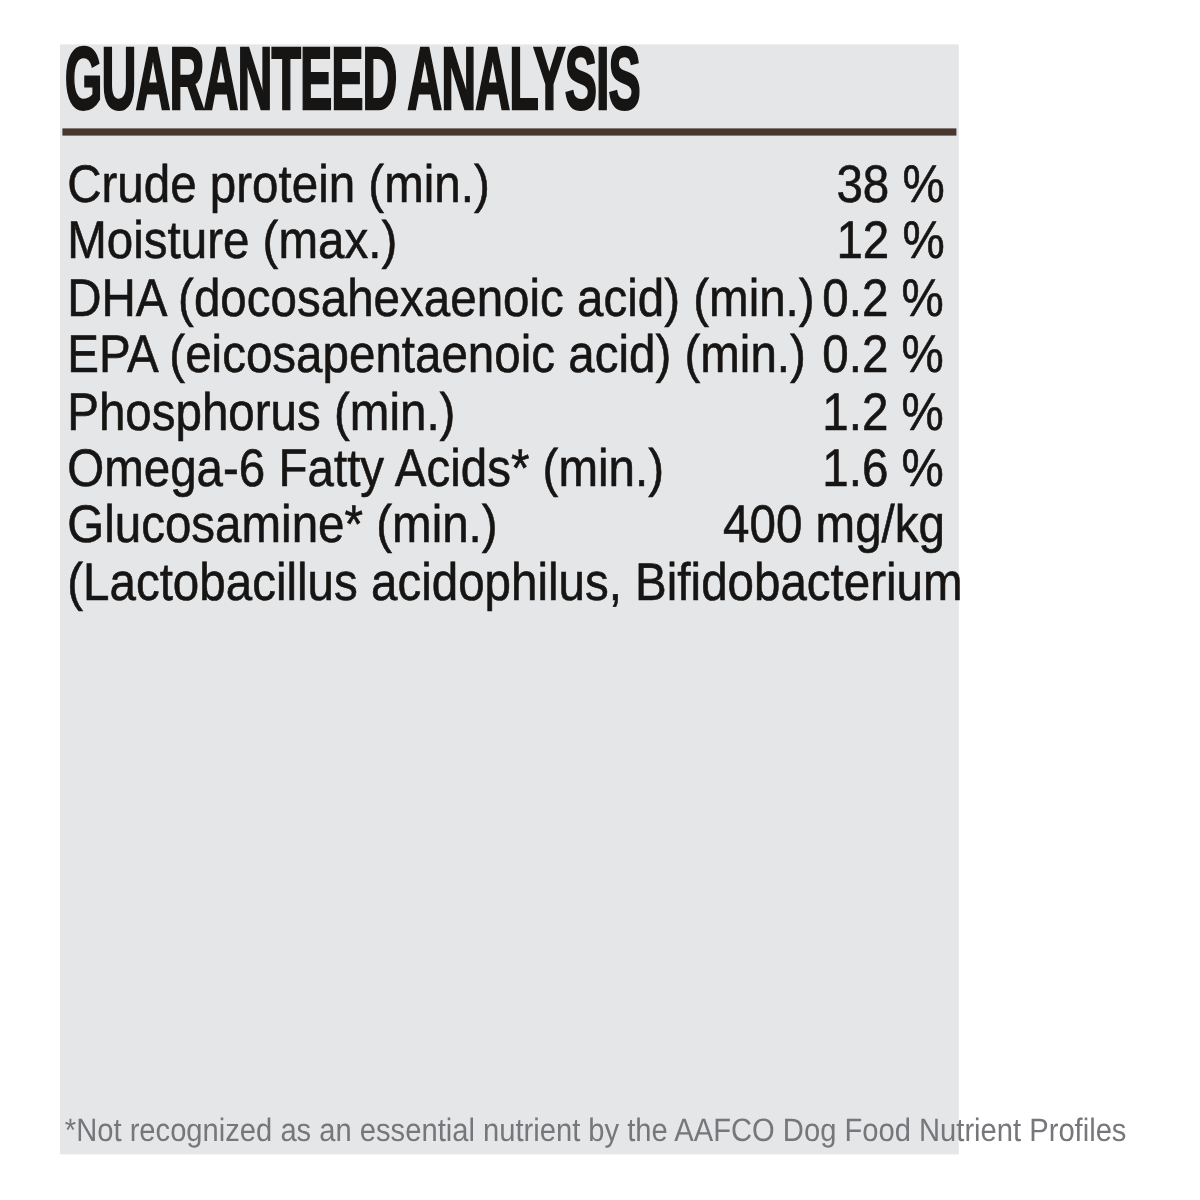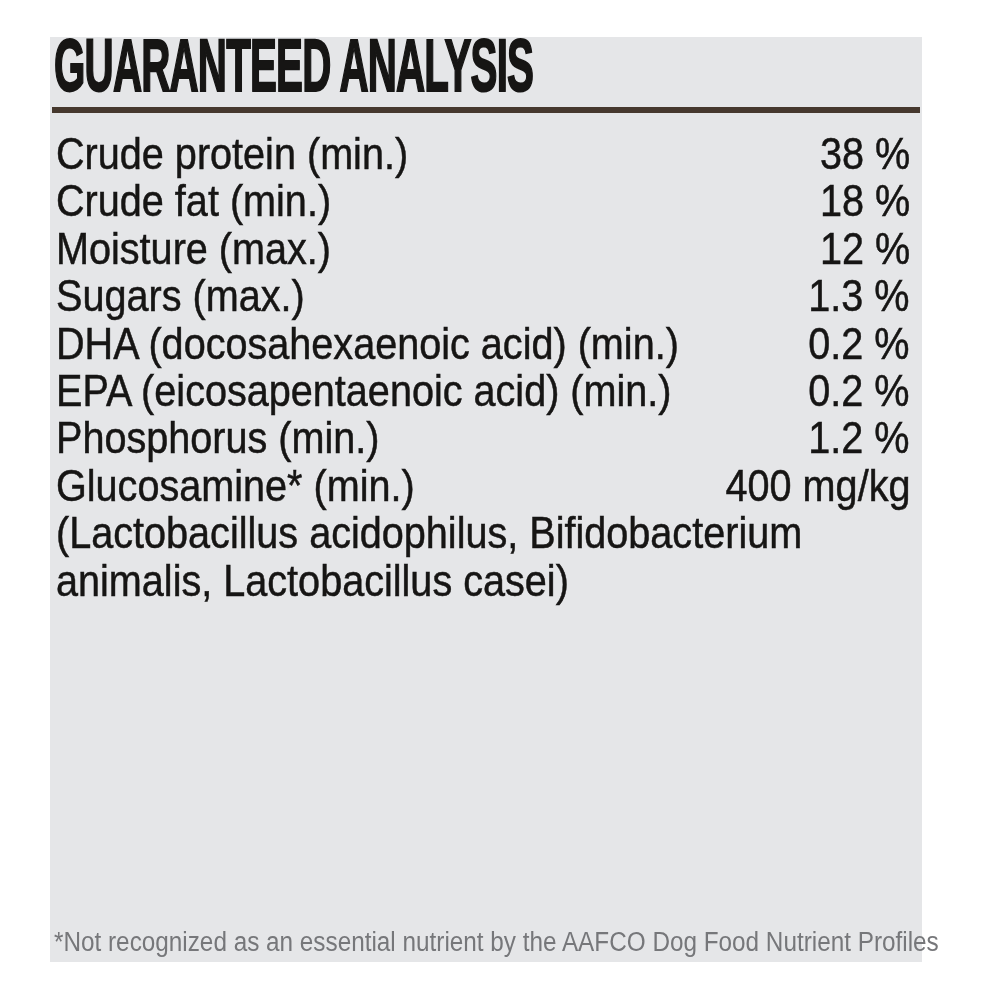--- a/index.html
+++ b/index.html
@@ -8,21 +8,21 @@
     background: var(--page-bg, #ffffff);
     width: 1000px;
     height: 1000px;
     font-family: "Liberation Sans", sans-serif;
     overflow: hidden;
   }
   .panel {
     position: absolute;
     left: 50px;
     top: 37px;
-    width: 872px;
+    width: 749px;
     height: 925px;
     background: var(--panel-bg, #e5e6e8);
     color: var(--text, #161514);
   }
   .title {
     position: absolute;
     top: -8px;
     left: 4px;
     margin: 0;
     font-size: 74px;
@@ -90,48 +90,41 @@
 
 <div class="panel">
   <h1 class="title">GUARANTEED ANALYSIS</h1>
   <div class="divider"></div>
   <div class="rows">
       <div class="row">
         <span class="cell label">Crude protein (min.)</span>
         <span class="cell value">38 %</span>
       </div>
       <div class="row">
-        <span class="cell label">Crude fat (min.)</span>
-        <span class="cell value">18 %</span>
-      </div>
-      <div class="row">
         <span class="cell label">Moisture (max.)</span>
         <span class="cell value">12 %</span>
-      </div>
-      <div class="row">
-        <span class="cell label">Sugars (max.)</span>
-        <span class="cell value">1.3 %</span>
       </div>
       <div class="row">
         <span class="cell label">DHA (docosahexaenoic acid) (min.)</span>
         <span class="cell value">0.2 %</span>
       </div>
       <div class="row">
         <span class="cell label">EPA (eicosapentaenoic acid) (min.)</span>
         <span class="cell value">0.2 %</span>
       </div>
       <div class="row">
         <span class="cell label">Phosphorus (min.)</span>
         <span class="cell value">1.2 %</span>
       </div>
       <div class="row">
+        <span class="cell label">Omega-6 Fatty Acids* (min.)</span>
+        <span class="cell value">1.6 %</span>
+      </div>
+      <div class="row">
         <span class="cell label">Glucosamine* (min.)</span>
         <span class="cell value">400 mg/kg</span>
       </div>
       <div class="row">
         <span class="cell label">(Lactobacillus acidophilus, Bifidobacterium</span>
       </div>
-      <div class="row">
-        <span class="cell label">animalis, Lactobacillus casei)</span>
-      </div>
     </div>
   <div class="footnote">*Not recognized as an essential nutrient by the AAFCO Dog Food Nutrient Profiles</div>
 </div>
 
 </body></html>

